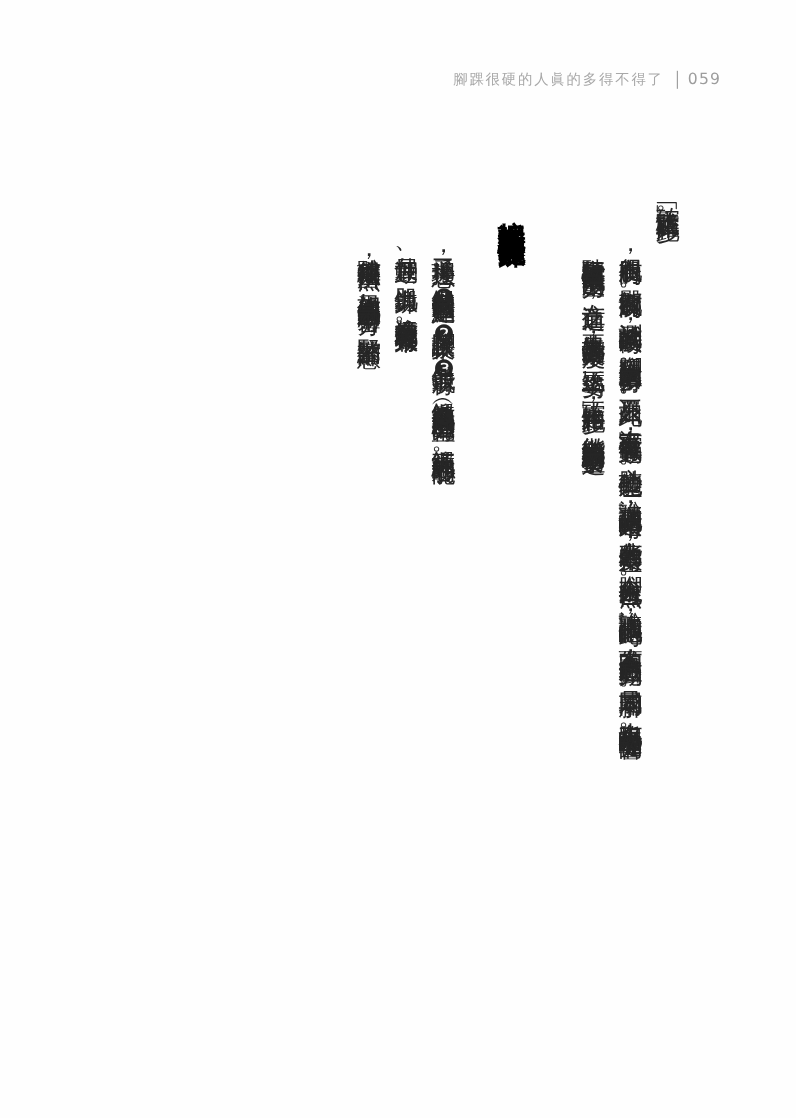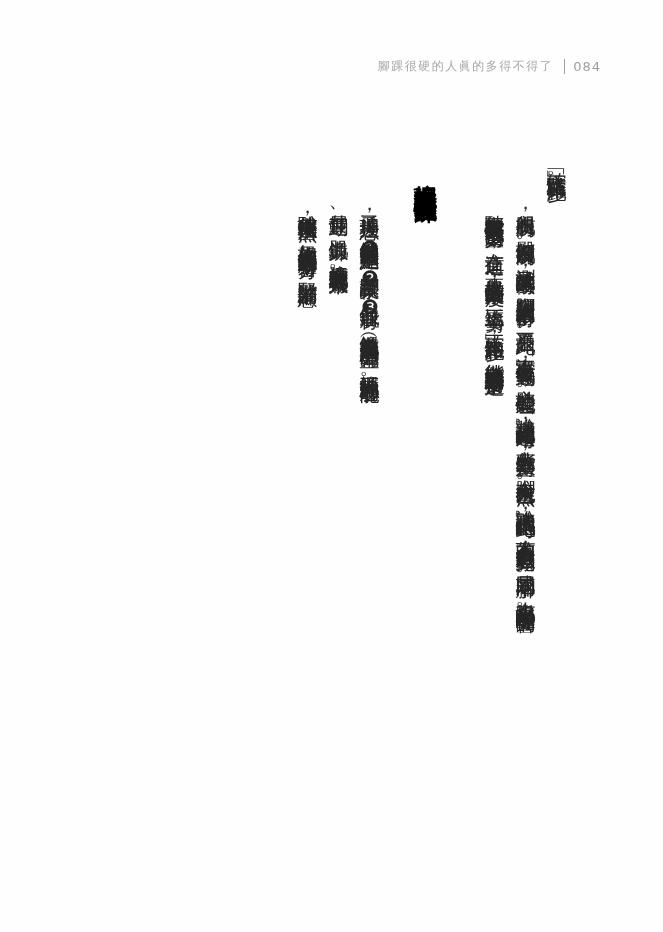--- a/index.html
+++ b/index.html
@@ -70,21 +70,21 @@
   }
 </style>
 </head>
 <body>
 
 <div class="page">
 
   <div class="header">
     <span class="title">腳踝很硬的人眞的多得不得了</span>
     <span class="divider"></span>
-    <span class="pagenum">084</span>
+    <span class="pagenum">059</span>
   </div>
 
   <div class="vtext">
 
   <p>確」走路或「正確」跑步。</p>
       <p class="indent">腿很有肌肉，臀部卻沒有肌肉。測試柔軟度的時候，腳踝很硬的人眞的多得不得了。還不只如此。沒有「正確」做有氧運動，心肺功能也差。說「請起立」讓他們站起來時，有些人的姿勢很差，腳尖方向也不自然。說「請跑步」讓他們跑時，有的人頭會不自然的左右晃動，或是同手同腳。也有跑起步來啪噠啪噠作響的。</p>
       <p class="indent">騎自行車當然需要最低限度的「力量」。在這之前，先要提高身體的柔軟度，矯正姿勢，「正確」走路和跑步，能做出腦中描繪的動作再重要不過了。</p>
       <h2>接近理想騎乘法的體能鍛鍊</h2>
       <p class="indent">爲了接近理想，鍛鍊身體的四個重點是❶讓腳踝柔軟❷鍛鍊背肌❸鍛鍊臀部肌肉（練出漂亮的臀型）❹鍛鍊更強的心肺功能。</p>
       <p class="indent">伸展運動、肌力鍛鍊、適度的有氧運動都很有效果。</p>

